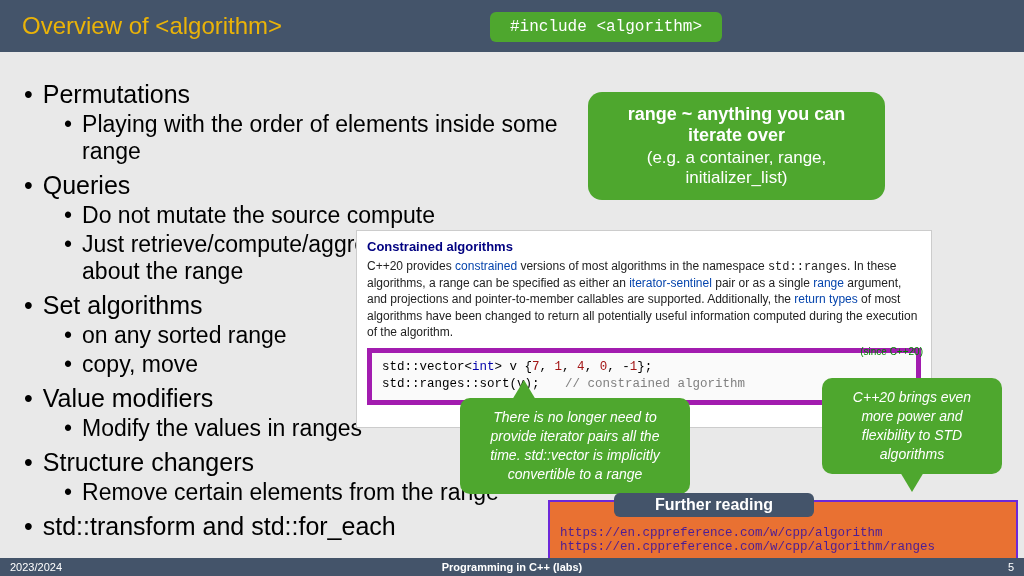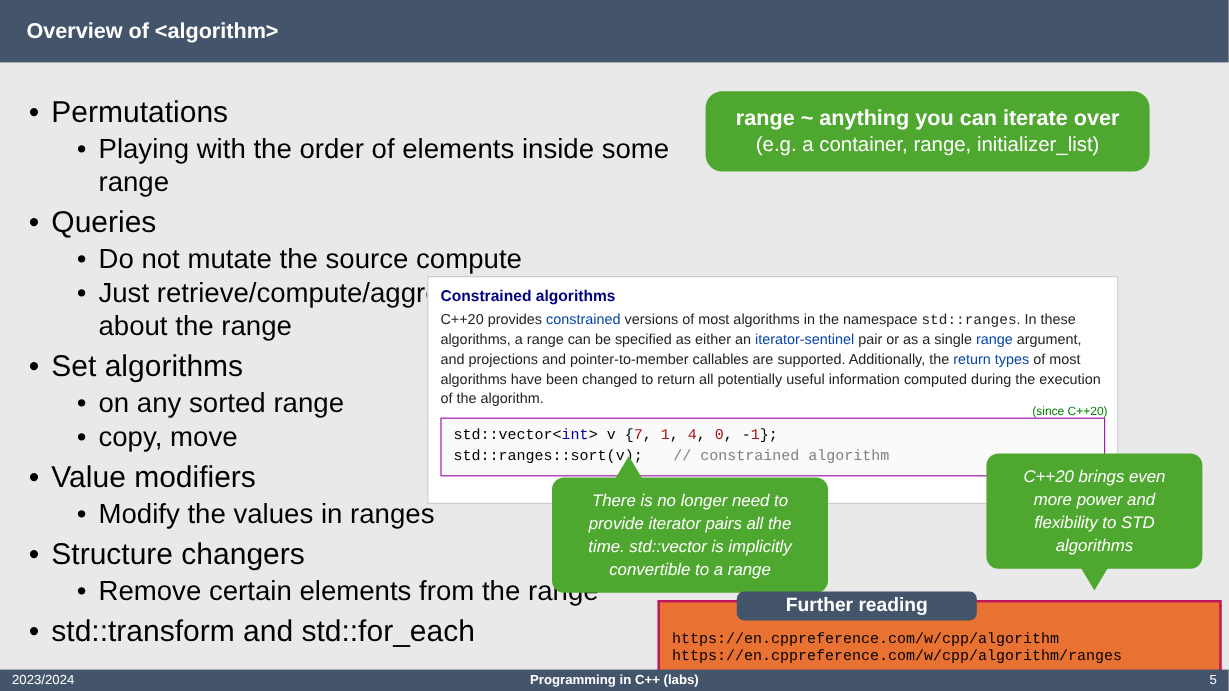--- a/index.html
+++ b/index.html
@@ -1,60 +1,61 @@
 <!DOCTYPE html>
 <html><head>
 <meta charset="utf-8">
 <style>
   * { margin: 0; padding: 0; box-sizing: border-box; }
   html, body { width: 1024px; height: 576px; font-family: Arial, Helvetica, sans-serif; background: #e9e9e9; overflow: hidden; }
   .slide { position: relative; width: 1024px; height: 576px; }
   .header { background: #44546a; height: 52px; display: flex; align-items: center; padding: 0 22px; }
-  .title { color: #ffffff; font-size: 18px; font-weight: 700; }
+  .title { color: #eab308; font-size: 24px; font-weight: 400; }
   .include-box { position: absolute; left: 490px; top: 12px; background: #4ea72e; color: #fff; font-family: "Consolas","Courier New",monospace; font-size: 16px; padding: 6px 20px; border-radius: 6px; }
   .content { position: absolute; left: 40px; top: 74px; width: 560px; }
   .b1 { font-size: 25px; color: #000; margin: 6px 0 2px 0; display: flex; }
   .b1::before { content: "•"; margin-right: 10px; margin-left: -16px; }
   .b2 { font-size: 23px; color: #000; margin: 2px 0 2px 40px; display: flex; }
   .b2::before { content: "•"; margin-right: 10px; margin-left: -16px; }
   .green-box { position: absolute; background: #4ea72e; color: #fff; border-radius: 14px; padding: 12px 20px; text-align: center; }
-  .range-box { left: 588px; top: 76px; width: 370px; }
+  .range-box { left: 588px; top: 92px; width: 297px; }
   .range-box .r1 { font-weight: 700; font-size: 18px; }
   .range-box .r2 { font-size: 17px; margin-top: 2px; }
   .doc-box { position: absolute; left: 356px; top: 230px; width: 576px; background: #fff; border: 1px solid #ccc; padding: 8px 10px 22px 10px; font-family: Arial; }
   .doc-title { color: #000080; font-weight: 700; font-size: 13px; margin-bottom: 4px; }
   .doc-body { font-size: 12px; color: #222; line-height: 1.35; }
   .doc-body .lnk { color: #0645ad; }
   .doc-body .mono { font-family: "Consolas","Courier New",monospace; }
   .doc-since { position: absolute; right: 8px; bottom: 70px; color: #008000; font-size: 10px; font-family: Arial; }
-  .code-box { margin-top: 8px; border: 1px solid #a21caf; background: #fafafa; padding: 6px 10px; font-family: "Consolas","Courier New",monospace; font-size: 12.5px; line-height: 1.4; color: #000; }
+  .code-box { margin-top: 8px; border: 5px solid #a21caf; background: #fafafa; padding: 6px 10px; font-family: "Consolas","Courier New",monospace; font-size: 12.5px; line-height: 1.4; color: #000; }
   .kw { color: #0000aa; }
   .num { color: #a31515; }
   .cmt { color: #808080; margin-left: 18px; }
   .callout { position: absolute; background: #4ea72e; color: #fff; border-radius: 10px; padding: 10px 14px; text-align: center; font-size: 14px; line-height: 1.35; font-style: italic; }
   .callout .tail { position: absolute; width: 0; height: 0; }
   .co1 { left: 460px; top: 398px; width: 230px; }
   .co1 .tail { top: -18px; left: 52px; border-left: 12px solid transparent; border-right: 12px solid transparent; border-bottom: 20px solid #4ea72e; }
   .co2 { left: 822px; top: 378px; width: 180px; }
   .co2 .tail { bottom: -18px; left: 78px; border-left: 12px solid transparent; border-right: 12px solid transparent; border-top: 20px solid #4ea72e; }
-  .further { position: absolute; left: 548px; top: 500px; width: 470px; background: #e97132; border: 2px solid #be185d; padding: 24px 10px 6px 10px; font-family: "Consolas","Courier New",monospace; font-size: 12.5px; color: #000000; }
+  .further { position: absolute; left: 548px; top: 500px; width: 470px; background: #e97132; border: 2px solid #6d28d9; padding: 24px 10px 6px 10px; font-family: "Consolas","Courier New",monospace; font-size: 12.5px; color: #4c1d95; }
   .further-title { position: absolute; left: 614px; top: 493px; width: 200px; background: #44546a; color: #fff; text-align: center; font-weight: 700; font-size: 16px; padding: 3px 0; border-radius: 6px; z-index: 5; }
   .footer { position: absolute; left: 0; bottom: 0; width: 1024px; height: 18px; background: #44546a; color: #fff; font-size: 11px; display: flex; align-items: center; justify-content: space-between; padding: 0 10px; }
   .footer .mid { position: absolute; left: 0; right: 0; text-align: center; font-weight: 700; }
   .footer .rt { position: relative; z-index: 2; }
   .footer .lt { position: relative; z-index: 2; }
 </style>
 </head>
 <body>
 
 <div class="slide">
 
   <div class="header">
     <div class="title">Overview of &lt;algorithm&gt;</div>
   </div>
+  <div class="include-box">#include &lt;algorithm&gt;</div>
 
   <div class="content">
     <div class="b1">
         <span>Permutations</span>
       </div>
     <div class="b2">
         <span>Playing with the order of elements inside some range</span>
       </div>
     <div class="b1">
         <span>Queries</span>

